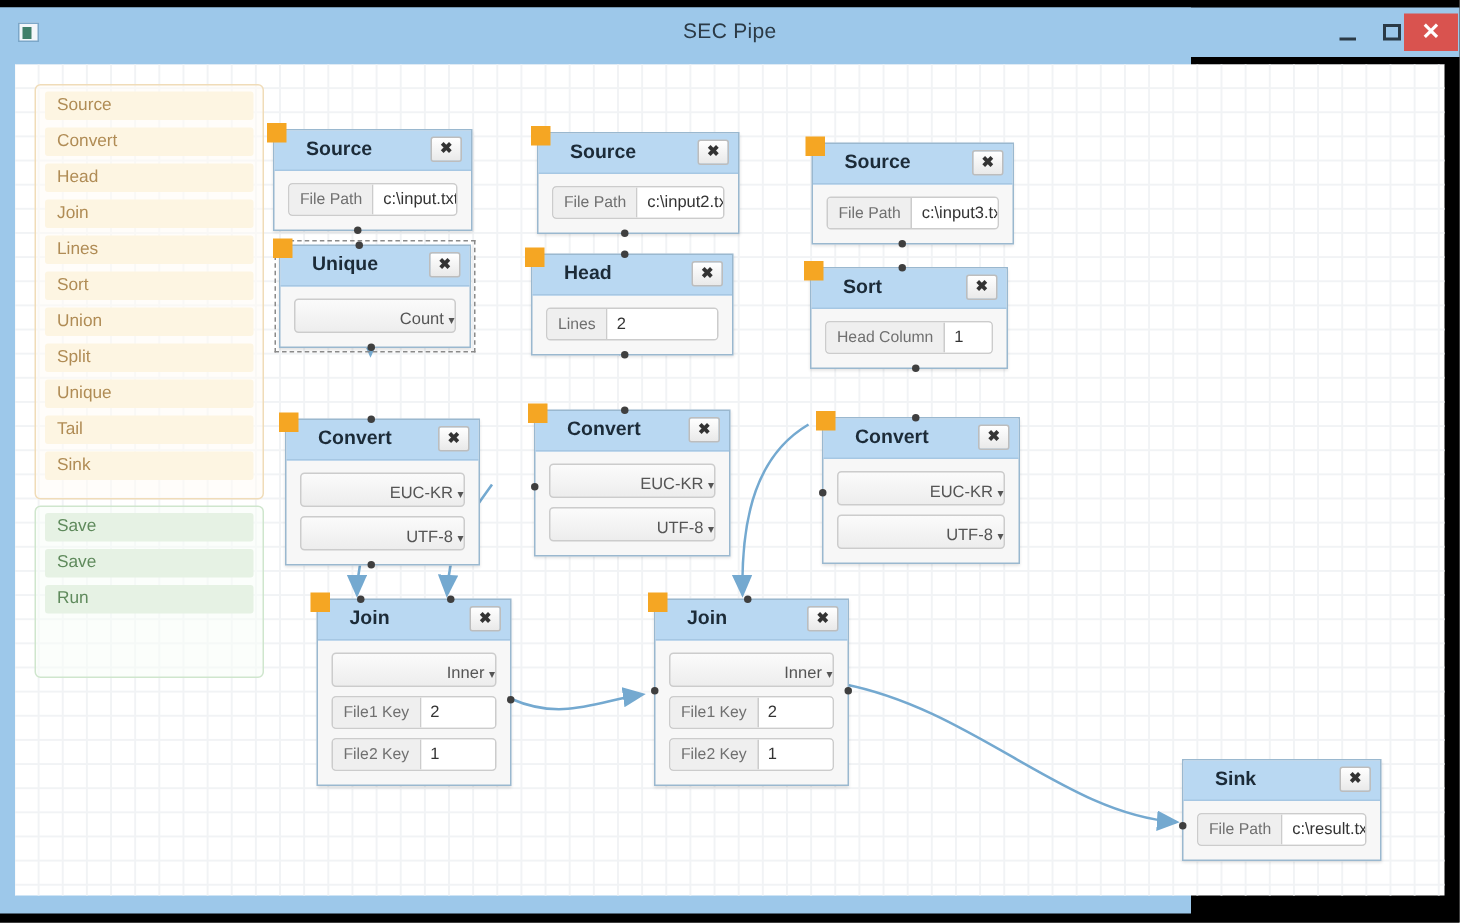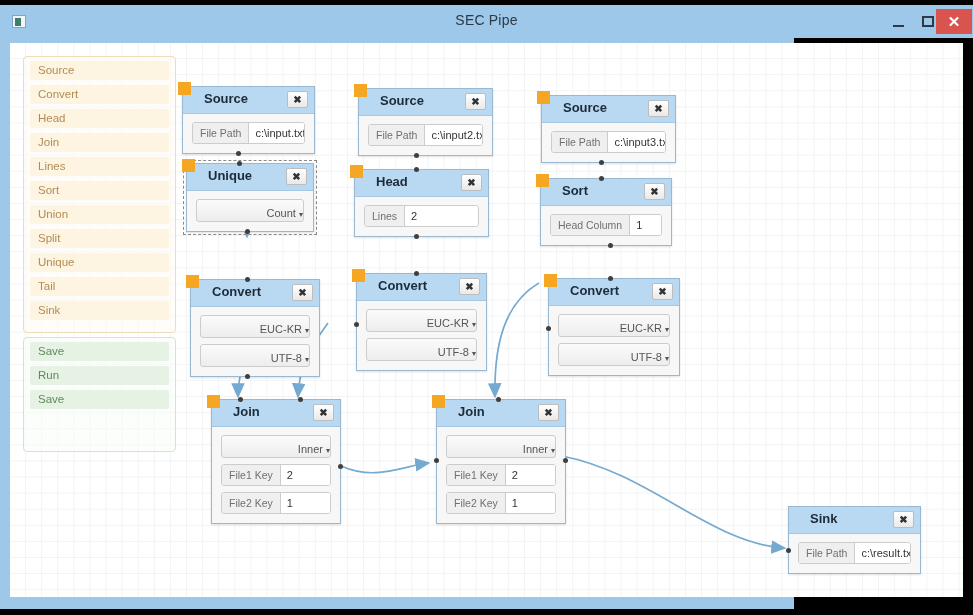--- a/index.html
+++ b/index.html
@@ -283,22 +283,22 @@
         <div class="pal-item">Lines</div>
         <div class="pal-item">Sort</div>
         <div class="pal-item">Union</div>
         <div class="pal-item">Split</div>
         <div class="pal-item">Unique</div>
         <div class="pal-item">Tail</div>
         <div class="pal-item">Sink</div>
       </div>
     <div class="palette" id="palette-actions">
         <div class="pal-item">Save</div>
+        <div class="pal-item">Save</div>
         <div class="pal-item">Run</div>
-        <div class="pal-item">Save</div>
       </div>
 
     <svg id="edges" viewBox="0 0 953 554">
       <defs>
         <marker id="arrow" markerWidth="9" markerHeight="9" refX="7.5" refY="4" orient="auto">
           <path d="M0,0 L9,4 L0,8 z" fill="#74a9d0"></path>
         </marker>
       </defs>
 
       <path class="edge" marker-end="url(#arrow)" d="M 229,80 C 229,92 229,92 229,110"></path>

